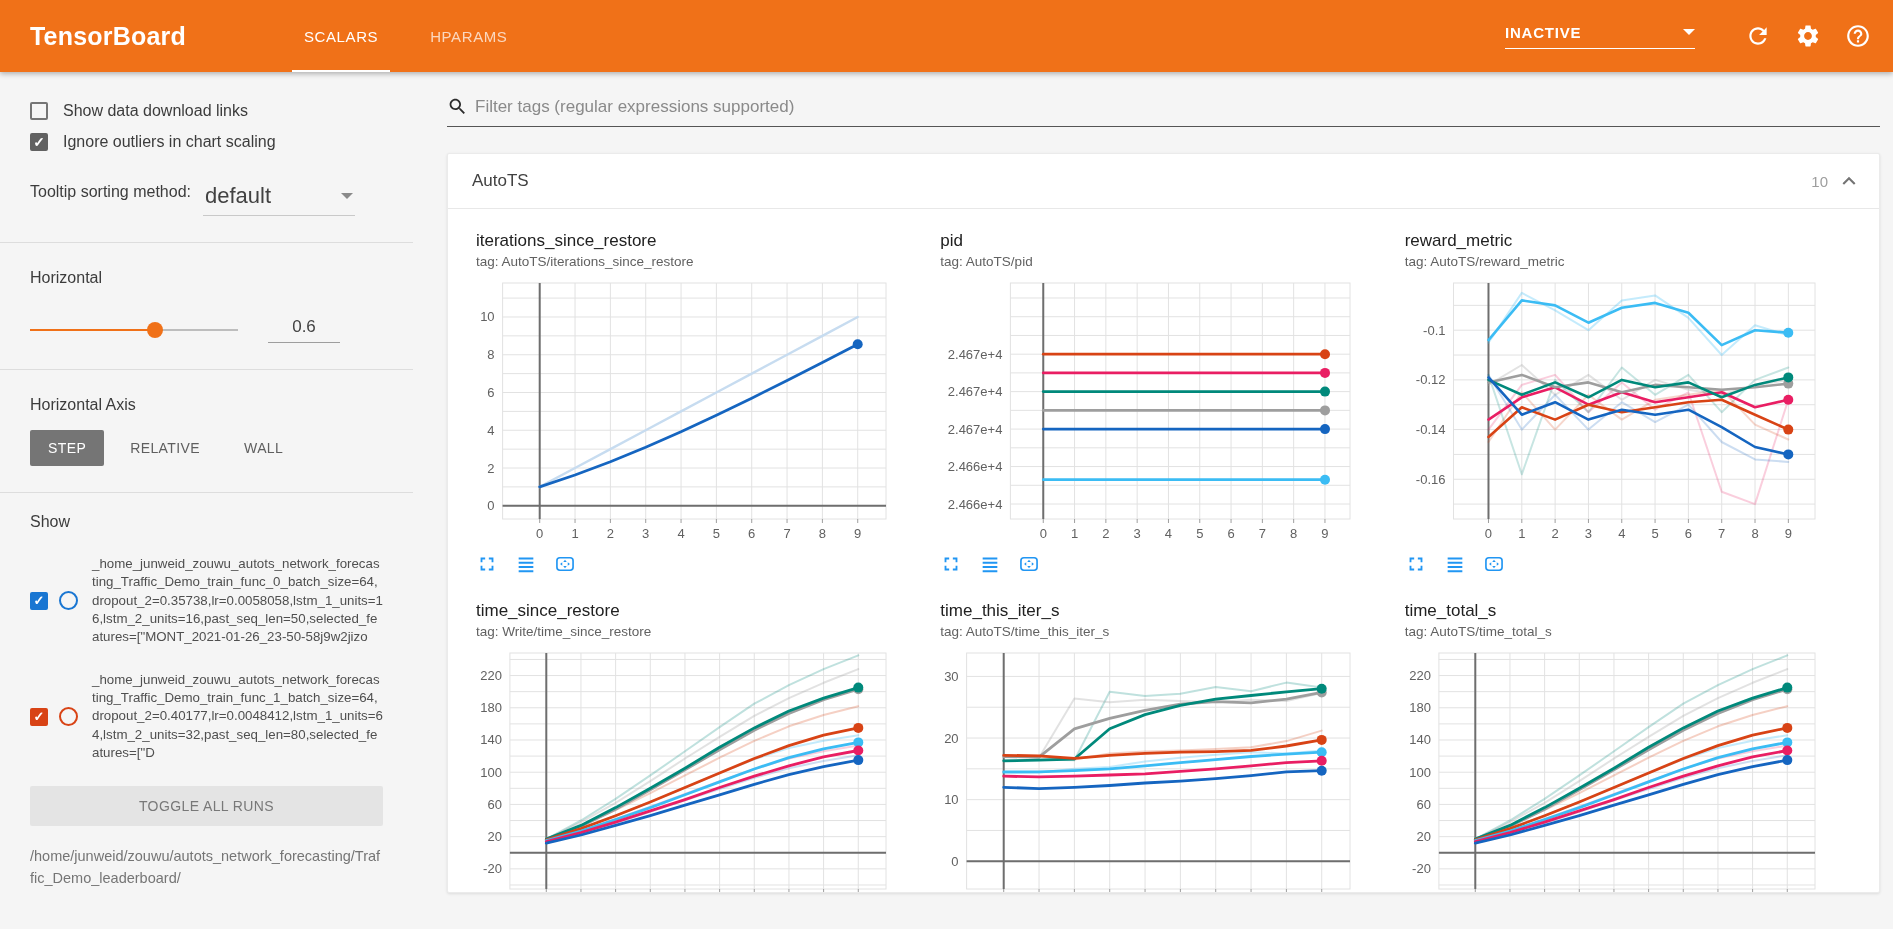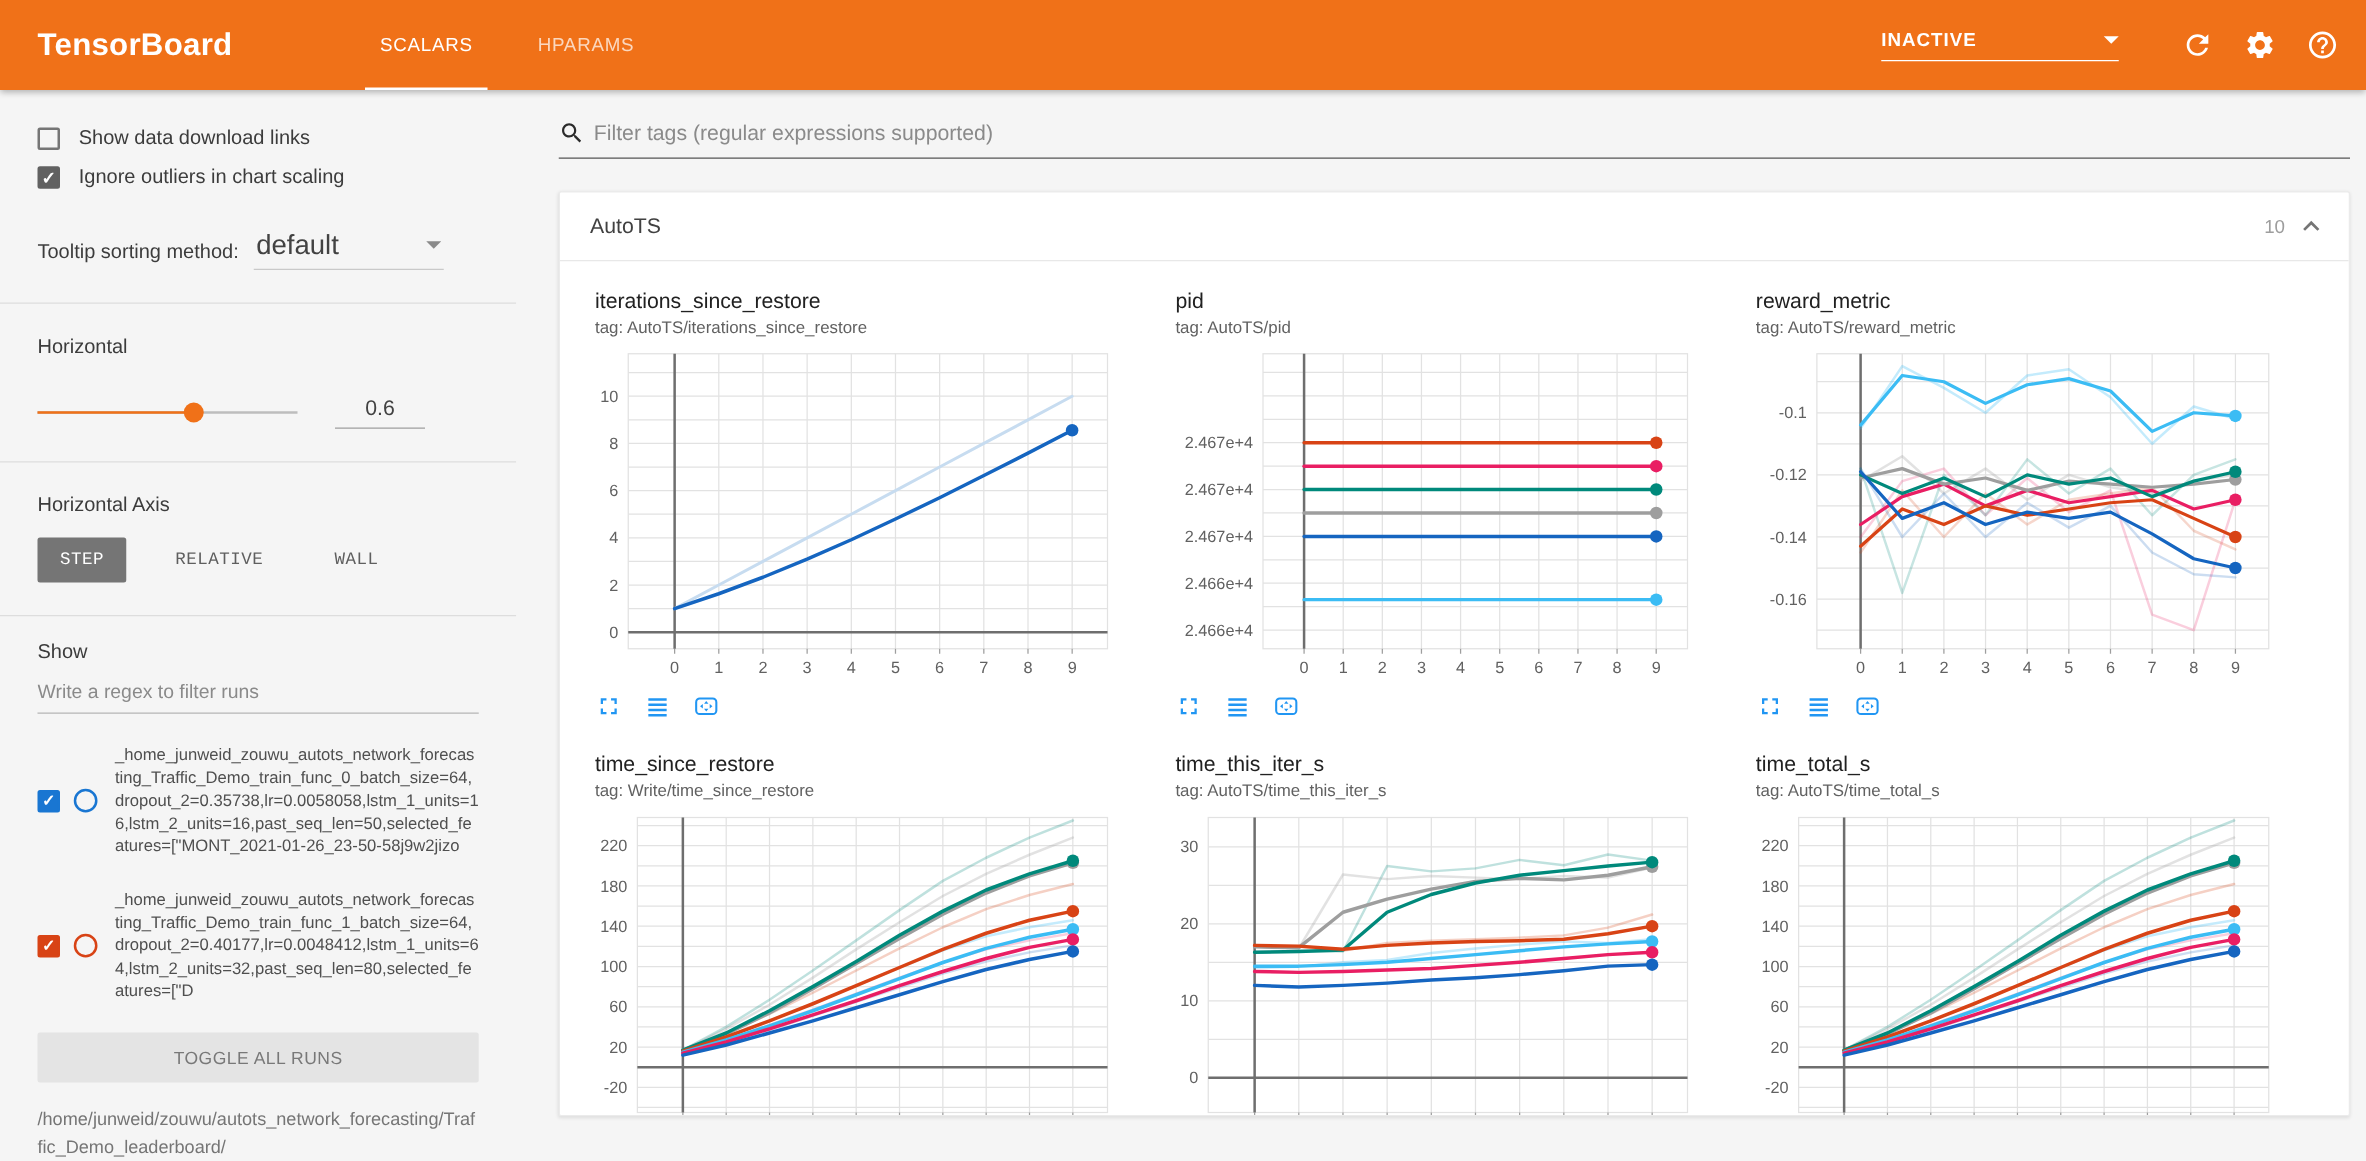--- a/index.html
+++ b/index.html
@@ -26,39 +26,39 @@
   .content{display:flex;height:857px}
   .sidebar{width:413px;flex:none;overflow:hidden;padding-top:4px}
   .side-sec{padding:26px 30px;border-bottom:1px solid #ddd}
   .side-sec:last-child{border-bottom:none}
   
   .cb-row{display:flex;align-items:center;margin-bottom:13px;cursor:pointer}
   .cbox{width:18px;height:18px;border:2px solid #757575;border-radius:2px;margin-right:15px;flex:none;
     display:flex;align-items:center;justify-content:center;font-size:14px;font-weight:700;color:#fff}
   .cbox.checked{background:#616161;border-color:#616161}
   .cb-label{font-size:16px;color:#3c3c3c}
-  .tooltip-row{display:flex;align-items:flex-end;margin-top:32px}
+  .tooltip-row{display:flex;align-items:flex-start;margin-top:32px}
   .tooltip-label{font-size:16px;color:#3c3c3c;padding-bottom:5px}
   .select{width:152px;margin-left:12px;display:flex;align-items:center;justify-content:space-between;
     border-bottom:1px solid #c9c9c9;font-size:22px;color:#424242;padding:0 2px 6px 2px;cursor:pointer}
   .tri-down-gray{width:0;height:0;border-left:6px solid transparent;border-right:6px solid transparent;
     border-top:6px solid #8a8a8a}
   
   .sec-label{font-size:16px;color:#3c3c3c}
   .slider-row{display:flex;align-items:center;margin-top:30px}
   .slider{position:relative;width:208px;height:16px;margin-right:30px;cursor:pointer}
   .slider .track{position:absolute;left:0;right:0;top:7px;height:2px;background:#bdbdbd}
   .slider .fill{position:absolute;left:0;top:7px;height:2px;background:#f07118}
   .slider .thumb{position:absolute;top:0;width:16px;height:16px;border-radius:50%;background:#f07118}
   .slider-value{width:72px;border-bottom:1px solid #9e9e9e;font-size:17px;color:#424242;
     text-align:center;padding-bottom:5px}
   
   .axis-btns{display:flex;align-items:center;margin-top:16px}
   .axis-btn{border:none;background:transparent;color:#5f5f5f;font-size:14px;letter-spacing:.4px;
-    padding:10px 18px;margin-right:21px;border-radius:2px;cursor:pointer;font-family:Liberation Mono, monospace}
+    padding:10px 18px;margin-right:8px;border-radius:2px;cursor:pointer;font-family:Liberation Sans, sans-serif}
   .axis-btn.selected{background:#757575;color:#fff}
   
   .runs-sec{padding:20px 30px 0 30px}
   .runs-filter{width:100%;border:none;border-bottom:1px solid #b5b5b5;background:transparent;
     font-size:15.5px;color:#424242;padding:10px 0 7px 0;margin-top:4px;outline:none;font-family:inherit}
   .runs-filter::placeholder{color:#8a8a8a}
   .run-item{display:flex;align-items:center;margin-top:24px}
   .run-cb{width:18px;height:18px;border:2px solid;border-radius:2px;flex:none;display:flex;
     align-items:center;justify-content:center;font-size:13px;font-weight:700;color:#fff;cursor:pointer}
   .run-radio{width:19px;height:19px;border:2px solid;border-radius:50%;flex:none;margin-left:11px;cursor:pointer}
@@ -161,21 +161,20 @@
       <div class="sec-label">Horizontal Axis</div>
       <div class="axis-btns" id="axis-buttons">
           <button class="axis-btn selected">STEP</button>
           <button class="axis-btn">RELATIVE</button>
           <button class="axis-btn">WALL</button>
         </div>
     </div>
 
     <div class="side-sec runs-sec">
       <div class="sec-label">Show</div>
-      <input class="runs-filter" placeholder="Write a regex to filter runs" style="">
       <div id="runs-list">
   <div class="run-item">
     <span class="run-cb" style="border-color:#1976d2;background:#1976d2">✓</span>
     <span class="run-radio" style="border-color:#1976d2"></span>
     <span class="run-name">_home_junweid_zouwu_autots_network_forecasting_Traffic_Demo_train_func_0_batch_size=64,dropout_2=0.35738,lr=0.0058058,lstm_1_units=16,lstm_2_units=16,past_seq_len=50,selected_features=["MONT_2021-01-26_23-50-58j9w2jizo</span>
   </div>
   <div class="run-item">
     <span class="run-cb" style="border-color:#d84315;background:#d84315">✓</span>
     <span class="run-radio" style="border-color:#d84315"></span>
     <span class="run-name">_home_junweid_zouwu_autots_network_forecasting_Traffic_Demo_train_func_1_batch_size=64,dropout_2=0.40177,lr=0.0048412,lstm_1_units=64,lstm_2_units=32,past_seq_len=80,selected_features=["D</span>

